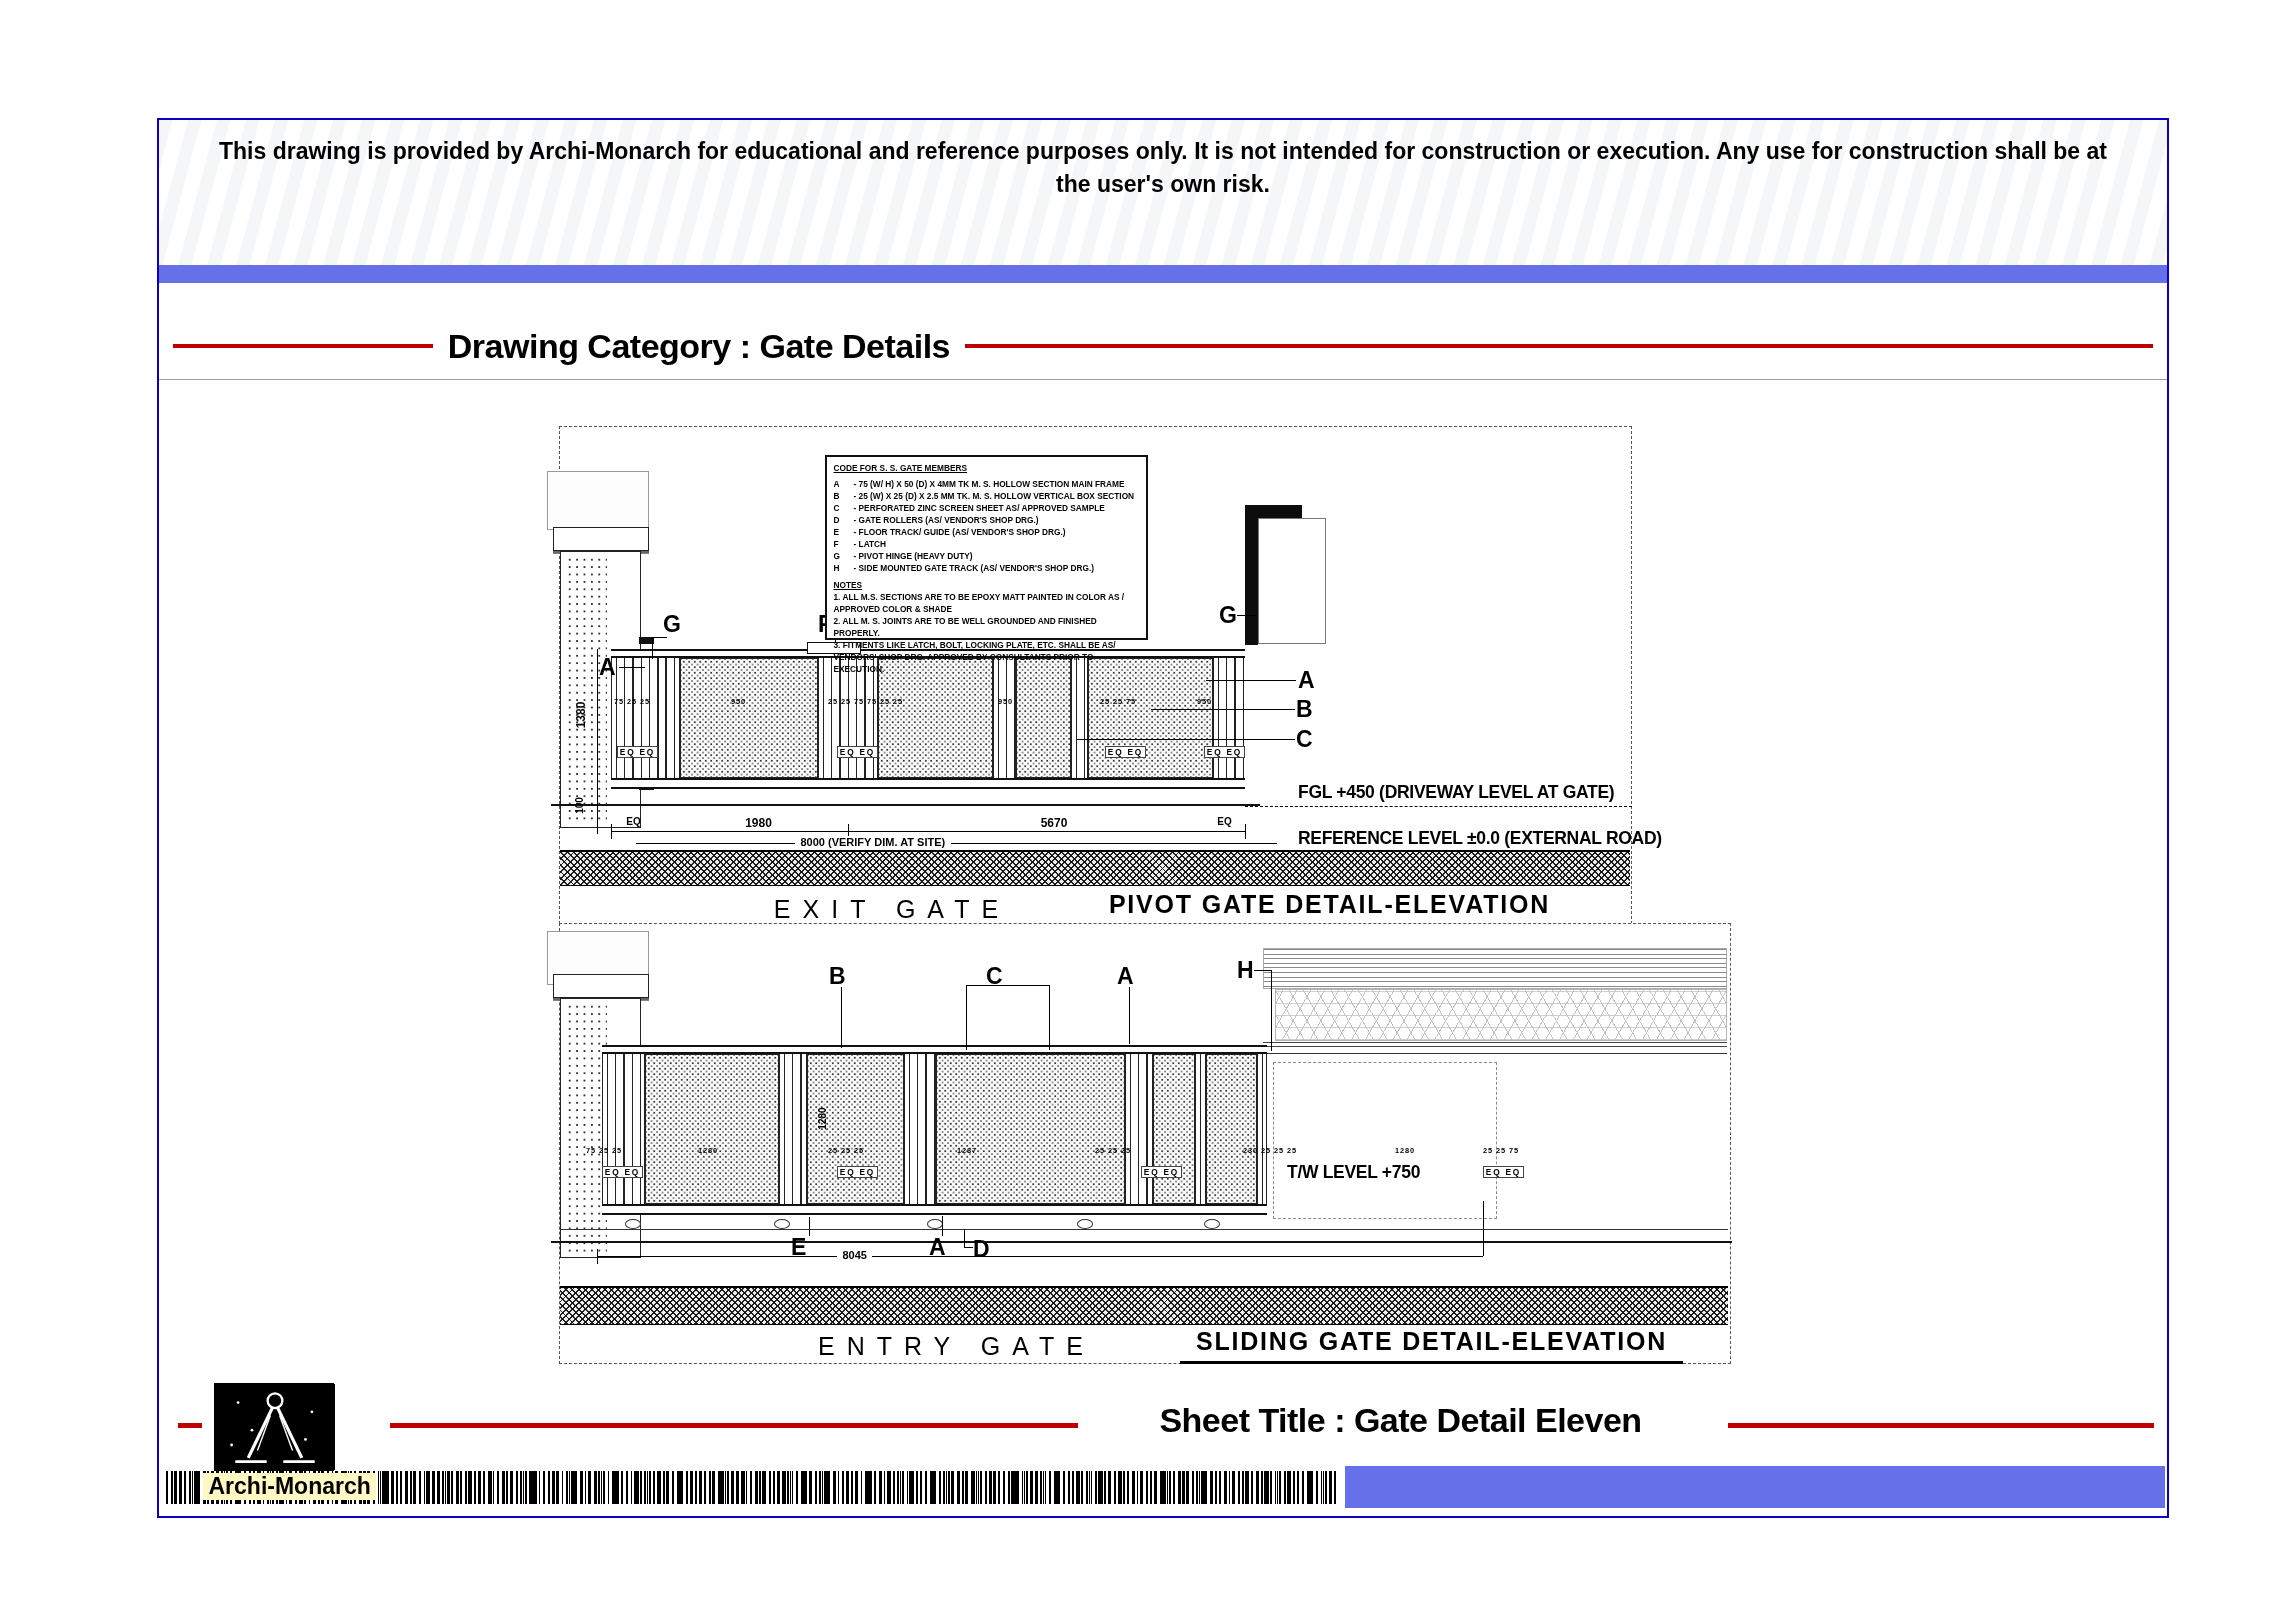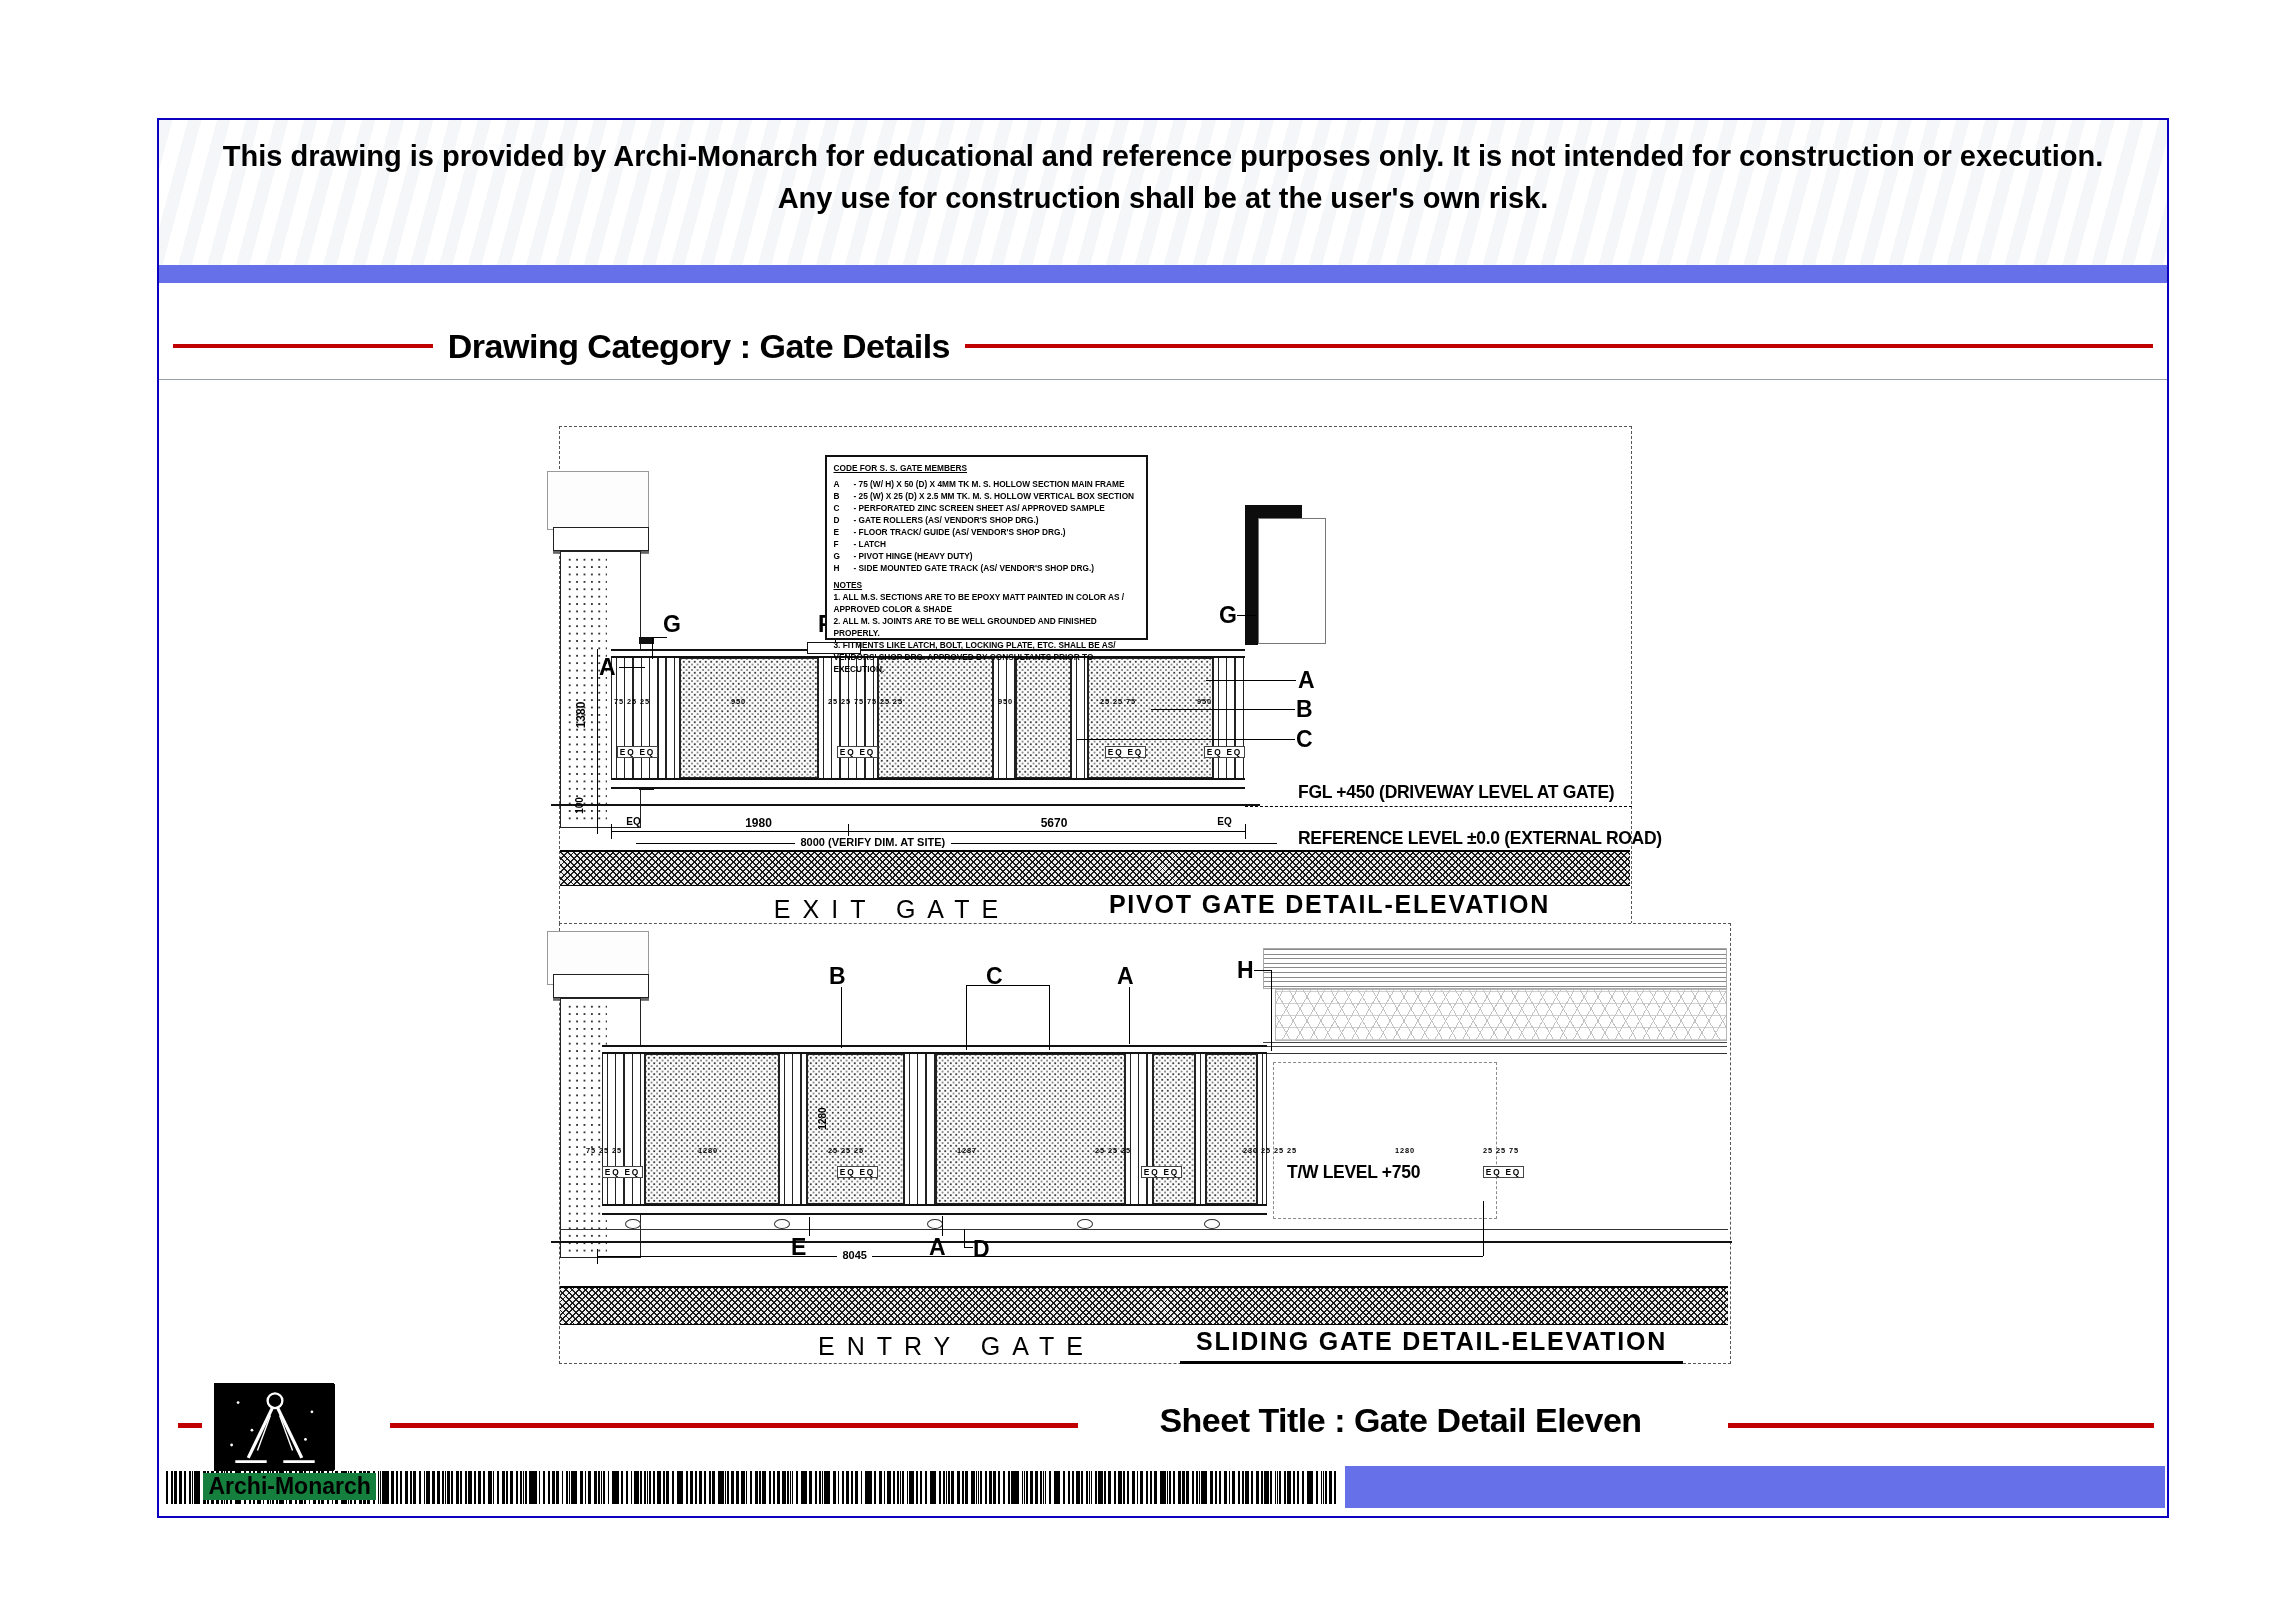--- a/index.html
+++ b/index.html
@@ -13,21 +13,21 @@
   .abs{position:absolute}
 
   
   #frame{position:absolute;left:157px;top:118px;width:2012px;height:1400px;
          border:2.8px solid var(--frame-blue);background:#fff}
 
   
   .disclaimer{left:0;top:0;width:100%;height:145px;text-align:center;padding-top:9.2px;
     background-image:repeating-linear-gradient(105deg,rgba(110,130,160,.07) 0 13px,transparent 13px 28px);}
   .disc-title{font-size:32px;font-weight:bold;text-decoration:underline;text-decoration-thickness:2.8px;}
-  .disc-body{font-size:29px;font-weight:bold;line-height:1.45;max-width:1924px;margin:5.5px auto 0 auto;text-align:center;}
+  .disc-body{font-size:23px;font-weight:bold;line-height:1.45;max-width:1924px;margin:5.5px auto 0 auto;text-align:center;}
   .bar-purple{background:var(--accent-purple);}
   .heading-row{display:flex;align-items:center;}
   .redline{height:4.6px;background:var(--accent-red);}
   .heading-text{font-size:34px;font-weight:bold;letter-spacing:-0.5px;white-space:nowrap;padding:0 14.8px;}
 
   
   .dashedbox{border:1.8px dashed #555;background:#fff}
   .lightrect{border:1.8px solid #999;background:#fdfdfd}
   .pillar-cap{border:1.8px solid #222;background:#fff;box-shadow:0 2.8px 0 #666}
   .pillar-body{border:1.8px solid #222;background:#fff}
@@ -62,21 +62,21 @@
   .dimtick{position:absolute;border-left:1.4px solid #000}
   .mini{position:absolute;font-size:7.4px;font-weight:bold;white-space:nowrap;letter-spacing:0.9px}
   .eq{position:absolute;font-size:8.3px;font-weight:bold;border:0.9px solid #444;padding:0 1.8px;background:#fff;letter-spacing:1.8px}
   .onln{background:#fff;padding:0 5.5px;z-index:3}
   .latch{border:1.8px solid #111;background:#fff}
   .roller{position:absolute;width:15.7px;height:10px;border:1.4px solid #333;border-radius:50%;background:#fff}
 
   
   .title-text{font-size:34px;font-weight:bold;letter-spacing:-0.5px;text-align:center;white-space:nowrap}
   .logo{background:#000;border:0.9px solid #000}
-  .brand-label{font-size:23px;font-weight:bold;background:#15803d;padding:0 5.5px;white-space:nowrap}
+  .brand-label{font-size:23px;font-weight:bold;background:#fef9c3;padding:0 5.5px;white-space:nowrap}
   .barcode{background-color:#fff;
     background-image:repeating-linear-gradient(90deg,#000 0 1.8px,transparent 1.8px 4.6px),
                      repeating-linear-gradient(90deg,#000 0 0.9px,transparent 0.9px 6.5px),
                      repeating-linear-gradient(90deg,transparent 0 8.3px,#000 8.3px 11px,transparent 11px 21px)}
 </style>
 </head>
 <body>
 
 <div id="page">
   <div id="frame">

